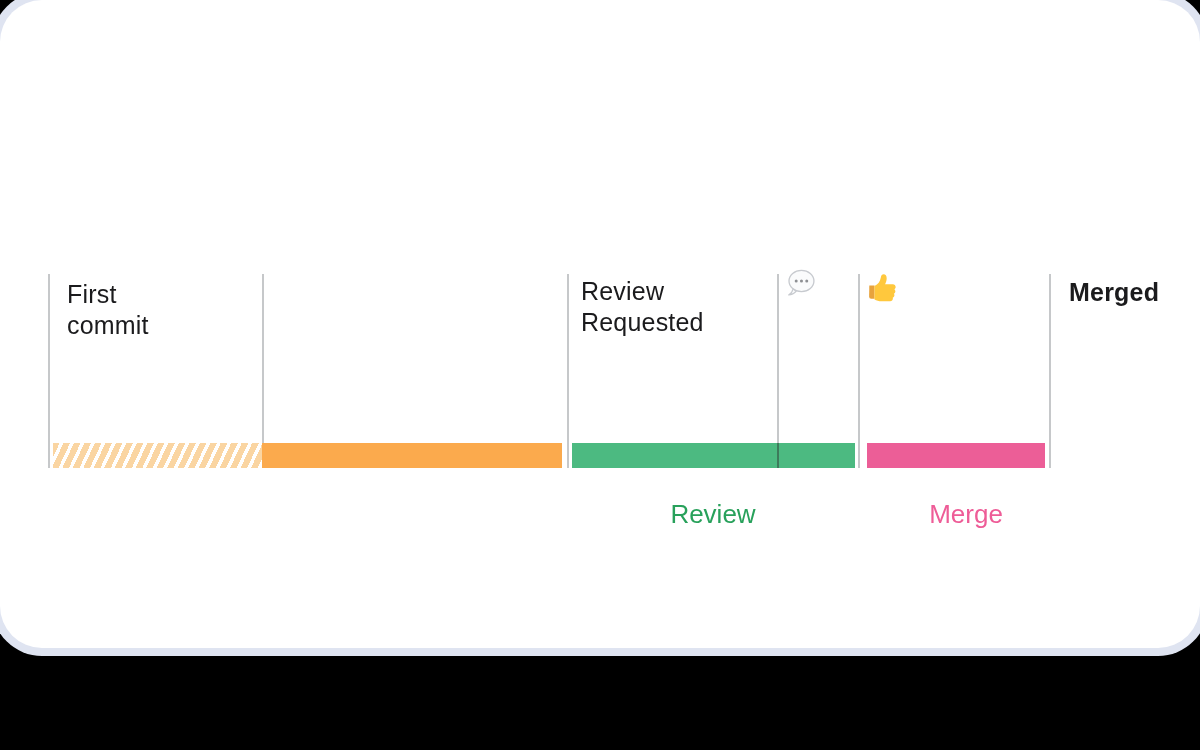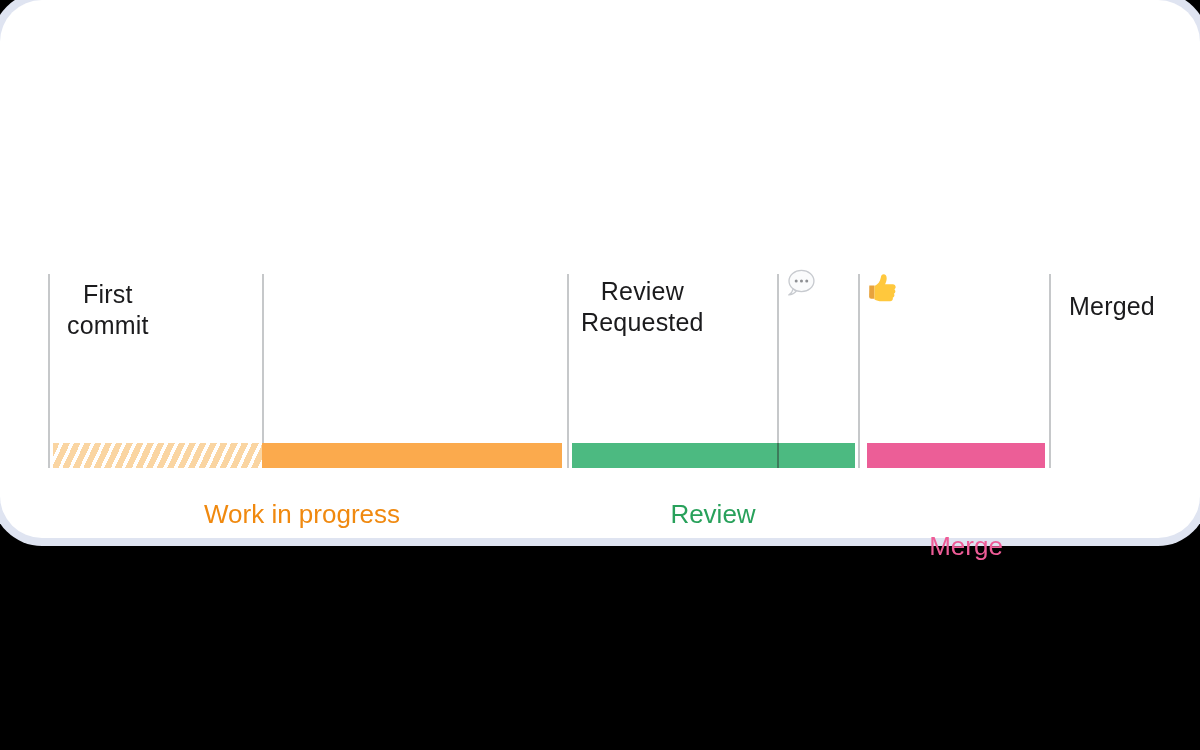--- a/index.html
+++ b/index.html
@@ -4,26 +4,25 @@
 <style>
   html, body {
     margin: 0; padding: 0;
     width: 1200px; height: 750px;
     background: #000;
     font-family: "Liberation Sans", "DejaVu Sans", sans-serif;
     overflow: hidden;
   }
   .card {
     position: absolute; left: 0; top: 0;
-    width: 1200px; height: 538px;
+    width: 1200px; height: 648px;
     background: #ffffff;
     border-radius: 42px;
     box-shadow: 0 0 0 8px #dfe4f1;
     box-sizing: border-box;
-    text-align: center;
   }
   .vline {
     position: absolute;
     top: 274px; height: 194px; width: 2px;
     background: #c6c8ca;
     z-index: 1;
   }
   .vline-overlay {
     position: absolute;
     top: 443px; height: 25px; width: 2px;
@@ -72,36 +71,35 @@
 
   <div class="bar" style="left: 53px; width: 209px; background: repeating-linear-gradient(115deg, rgb(250, 213, 162) 0px, rgb(250, 213, 162) 6px, rgb(255, 255, 255) 6px, rgb(255, 255, 255) 9.5px);"></div>
   <div class="bar" style="left: 262px; width: 300px; background: rgb(251, 170, 77);"></div>
   <div class="bar" style="left: 572px; width: 283px; background: rgb(76, 186, 129);"></div>
   <div class="bar" style="left: 867px; width: 178px; background: rgb(236, 94, 151);"></div>
 
   <div class="stage-label" style="left:67px;  top:279px;">First
 commit</div>
   <div class="stage-label" style="left:581px; top:276px;">Review
 Requested</div>
-  <div class="stage-label" style="left:1069px; top:291px;">Merged</div>
+  <div class="stage-label" style="left:1069px; top:277px;font-weight:bold;">Merged</div>
 
   <div class="icon" style="left:784px; top:267px;">
     <svg width="34" height="34" viewBox="0 0 36 36">
       <ellipse cx="18.5" cy="14.8" rx="13.2" ry="11.3" fill="#fafbfc" stroke="#c7cacf" stroke-width="1.4"></ellipse>
       <path d="M9.6 23.2 c-.7 3.1-2.3 5.2-4.7 6.5 3.1-.2 5.9-1.5 8-3.8 z" fill="#fafbfc" stroke="#c7cacf" stroke-width="1.2" stroke-linejoin="round"></path>
       <circle cx="12.9" cy="14.8" r="1.6" fill="#8e9094"></circle>
       <circle cx="18.5" cy="14.8" r="1.6" fill="#8e9094"></circle>
       <circle cx="24.1" cy="14.8" r="1.6" fill="#8e9094"></circle>
     </svg>
   </div>
 
   <div class="icon" style="left:866px; top:270px;">
     <svg width="34" height="34" viewBox="0 0 36 36">
       <path d="M3.5 16.5 h5.5 v14 H5.5 a2.2 2.2 0 0 1 -2.2-2.2 z" fill="#e8a33d"></path>
       <path d="M9 29.2 V17 c3.7-1.8 6-4.8 6.7-9.1 .3-2.1 1.4-3.4 3-3.4 1.9 0 3.2 1.7 3.2 4.2 0 2.2-.6 4.4-1.7 6.4 h8.3 c1.6 0 2.9 1.3 2.9 2.9 0 1-.5 1.9-1.3 2.4 .6 .5 1 1.3 1 2.2 0 1.1-.6 2-1.5 2.5 .3 .5 .5 1 .5 1.6 0 1.2-.8 2.2-1.8 2.6 .1 .3 .2 .7 .2 1 0 1.6-1.3 2.9-2.9 2.9 h-9.2 c-2.8 0-5.2-1-7.4-2z" fill="#ffc83d"></path>
     </svg>
   </div>
 
-  <div class="phase-label" style="left: 302px; color: rgb(240, 137, 15);">Work in progress</div>
   <div class="phase-label" style="left: 713px; color: rgb(40, 161, 91);">Review</div>
-  <div class="phase-label" style="left: 966px; color: rgb(238, 92, 151); margin-top: 32px;">Merge</div>
+  <div class="phase-label" style="left: 966px; color: rgb(238, 92, 151);">Merge</div>
 
 </div>
 
 </body></html>

